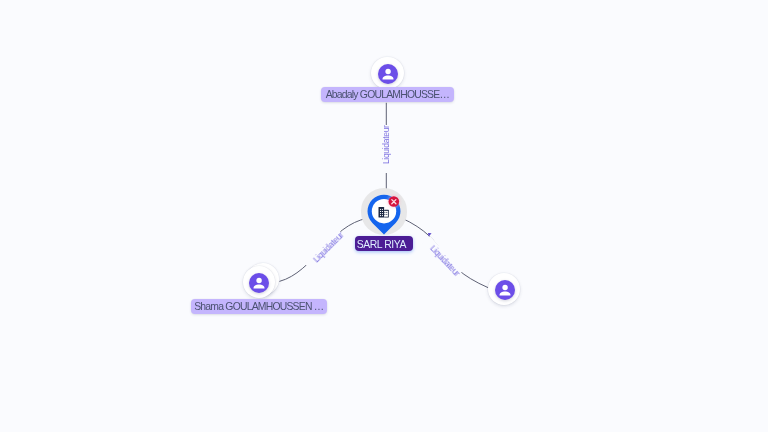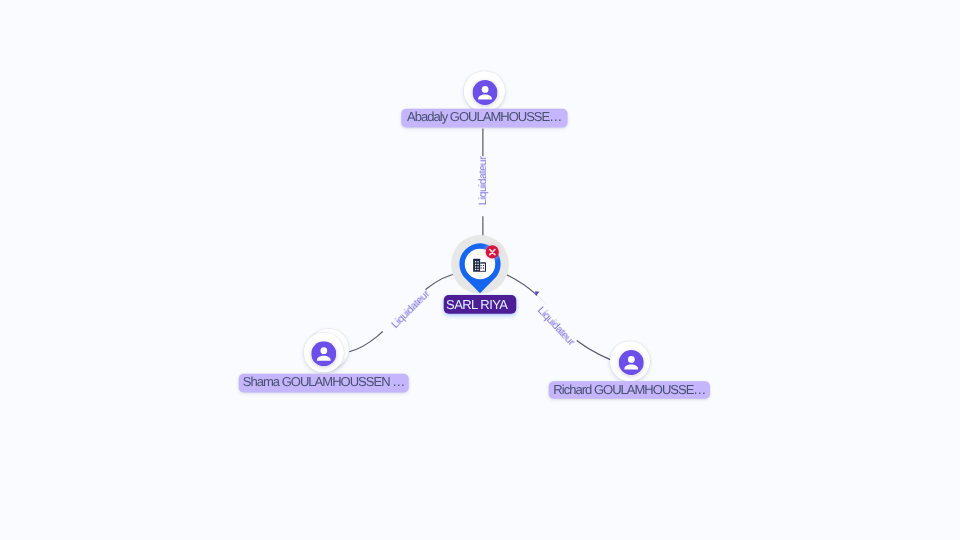--- a/index.html
+++ b/index.html
@@ -73,21 +73,20 @@
   <div class="chip" style="left:190.9px;top:299.2px;width:135.8px;">Shama GOULAMHOUSSEN …</div>
 
   <div class="pnode" style="left:487.8px;top:272.65px;">
     <div class="disc"></div>
     <svg width="20" height="20" viewBox="0 0 24 24">
       <circle cx="12" cy="12" r="12" fill="#6c4ee8"></circle>
       <circle cx="12.1" cy="9" r="3.25" fill="#ffffff"></circle>
       <path d="M5.4 18.6 v-0.55 c0-2.62 3.02-4.25 6.6-4.25 s6.6 1.63 6.6 4.25 v0.55 z" fill="#ffffff"></path>
     </svg>
   </div>
-  <div class="chip" style="left:439px;top:304.6px;width:129px;">Richard GOULAMHOUSSE…</div>
 
   <div class="halo" style="left:360.6px;top:188.4px;width:46.9px;height:46.6px;"></div>
 
   <svg class="layer" viewBox="0 0 768 432">
     <defs>
       <filter id="softglow" x="-80%" y="-80%" width="260%" height="260%">
         <feGaussianBlur stdDeviation="1.6"></feGaussianBlur>
       </filter>
     </defs>
     <path d="M372.35,222.88 A16.5,16.5 0 1 1 395.65,222.88 L384,234.6 Z" fill="#1565ee"></path>

